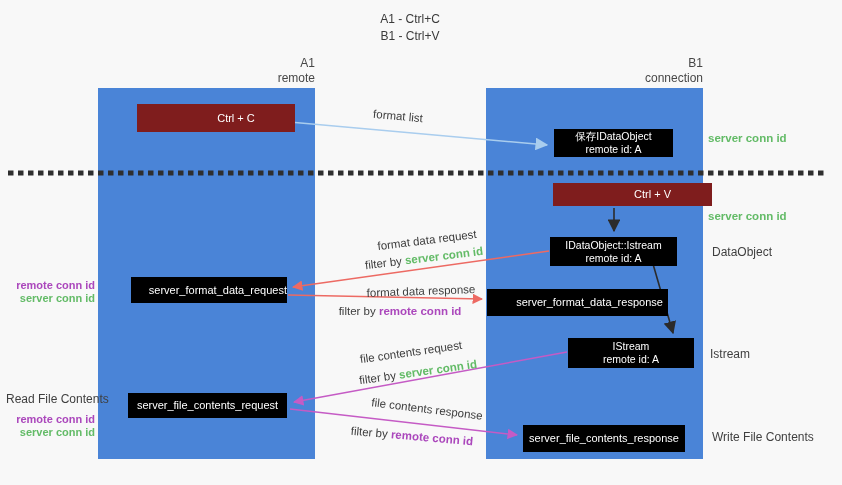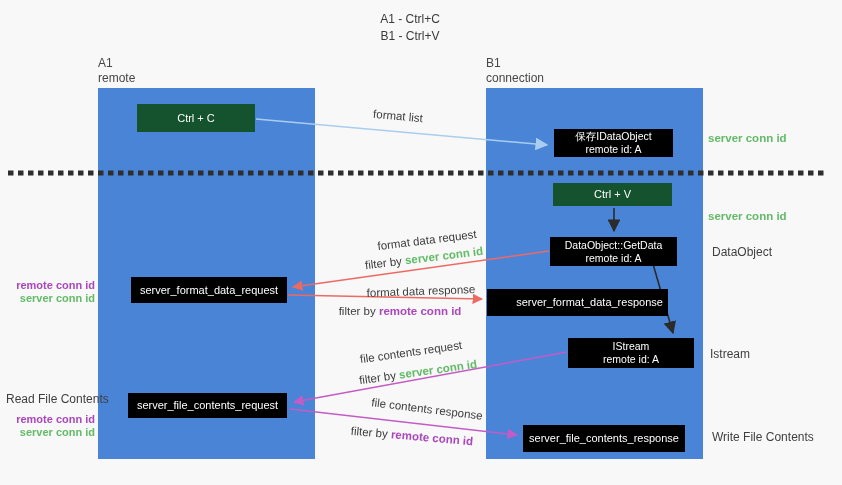--- a/index.html
+++ b/index.html
@@ -1,27 +1,27 @@
 <!DOCTYPE html>
 <html><head>
 <meta charset="utf-8">
 <style>
   html,body{margin:0;padding:0;background:#f8f8f8;}
   .canvas{position:relative;width:842px;height:485px;background:#f8f8f8;
           font-family:"Liberation Sans",sans-serif;color:#3d3d3d;overflow:hidden;}
   .title{position:absolute;top:11px;left:0;width:820px;text-align:center;
          font-size:12px;line-height:17px;color:#3a3a3a;}
   .col{position:absolute;top:88px;width:217px;height:371px;background:#4a84d7;}
-  .colhdr{position:absolute;top:56px;width:217px;text-align:left;
+  .colhdr{position:absolute;top:56px;width:217px;text-align:right;
           font-size:12px;line-height:15px;color:#474747;}
   .box{position:absolute;display:flex;flex-direction:column;align-items:center;
        justify-content:center;color:#fff;font-size:11px;line-height:13px;
        text-align:center;white-space:nowrap;z-index:3;}
   .box.small{font-size:10.5px;}
-  .green{background:#14532d;}
+  .green{background:#7f1d1d;padding-left:40px;}
   .orange{background:#000000;}
   .lbl{position:absolute;font-size:11.5px;white-space:nowrap;z-index:4;color:#3d3d3d;}
   .ctr{transform:translate(-50%,-50%);}
   .r-m7{transform:translate(-50%,-50%) rotate(-7deg);}
   .r-m8{transform:translate(-50%,-50%) rotate(-8deg);}
   .r-m2{transform:translate(-50%,-50%) rotate(-2deg);}
   .r-p5{transform:translate(-50%,-50%) rotate(5deg);}
   .r-p7{transform:translate(-50%,-50%) rotate(7deg);}
   .tgreen{color:#63bb67;font-weight:bold;}
   .tpurple{color:#ab47bc;font-weight:bold;}
@@ -84,25 +84,25 @@
   <div class="box orange small" style="left:554px;top:129px;width:119px;height:28px;">
     <span>保存IDataObject</span>
     <span>remote id: A</span>
   </div>
 
   <div class="box green" style="left:553px;top:183px;width:119px;height:23px;">
     <span>Ctrl + V</span>
   </div>
 
   <div class="box orange small" style="left:550px;top:237px;width:127px;height:29px;">
-    <span>DataObject::GetData</span>
+    <span>IDataObject::Istream</span>
     <span>remote id: A</span>
   </div>
 
-  <div class="box orange" style="left:131px;top:277px;width:156px;height:26px;">
+  <div class="box orange" style="left:131px;top:277px;width:156px;height:26px;align-items:flex-end;">
     <span>server_format_data_request</span>
   </div>
 
   <div class="box orange" style="left:487px;top:289px;width:157px;height:27px;padding-left:24px;">
     <span>server_format_data_response</span>
   </div>
 
   <div class="box orange small" style="left:568px;top:338px;width:126px;height:30px;">
     <span>IStream</span>
     <span>remote id: A</span>

